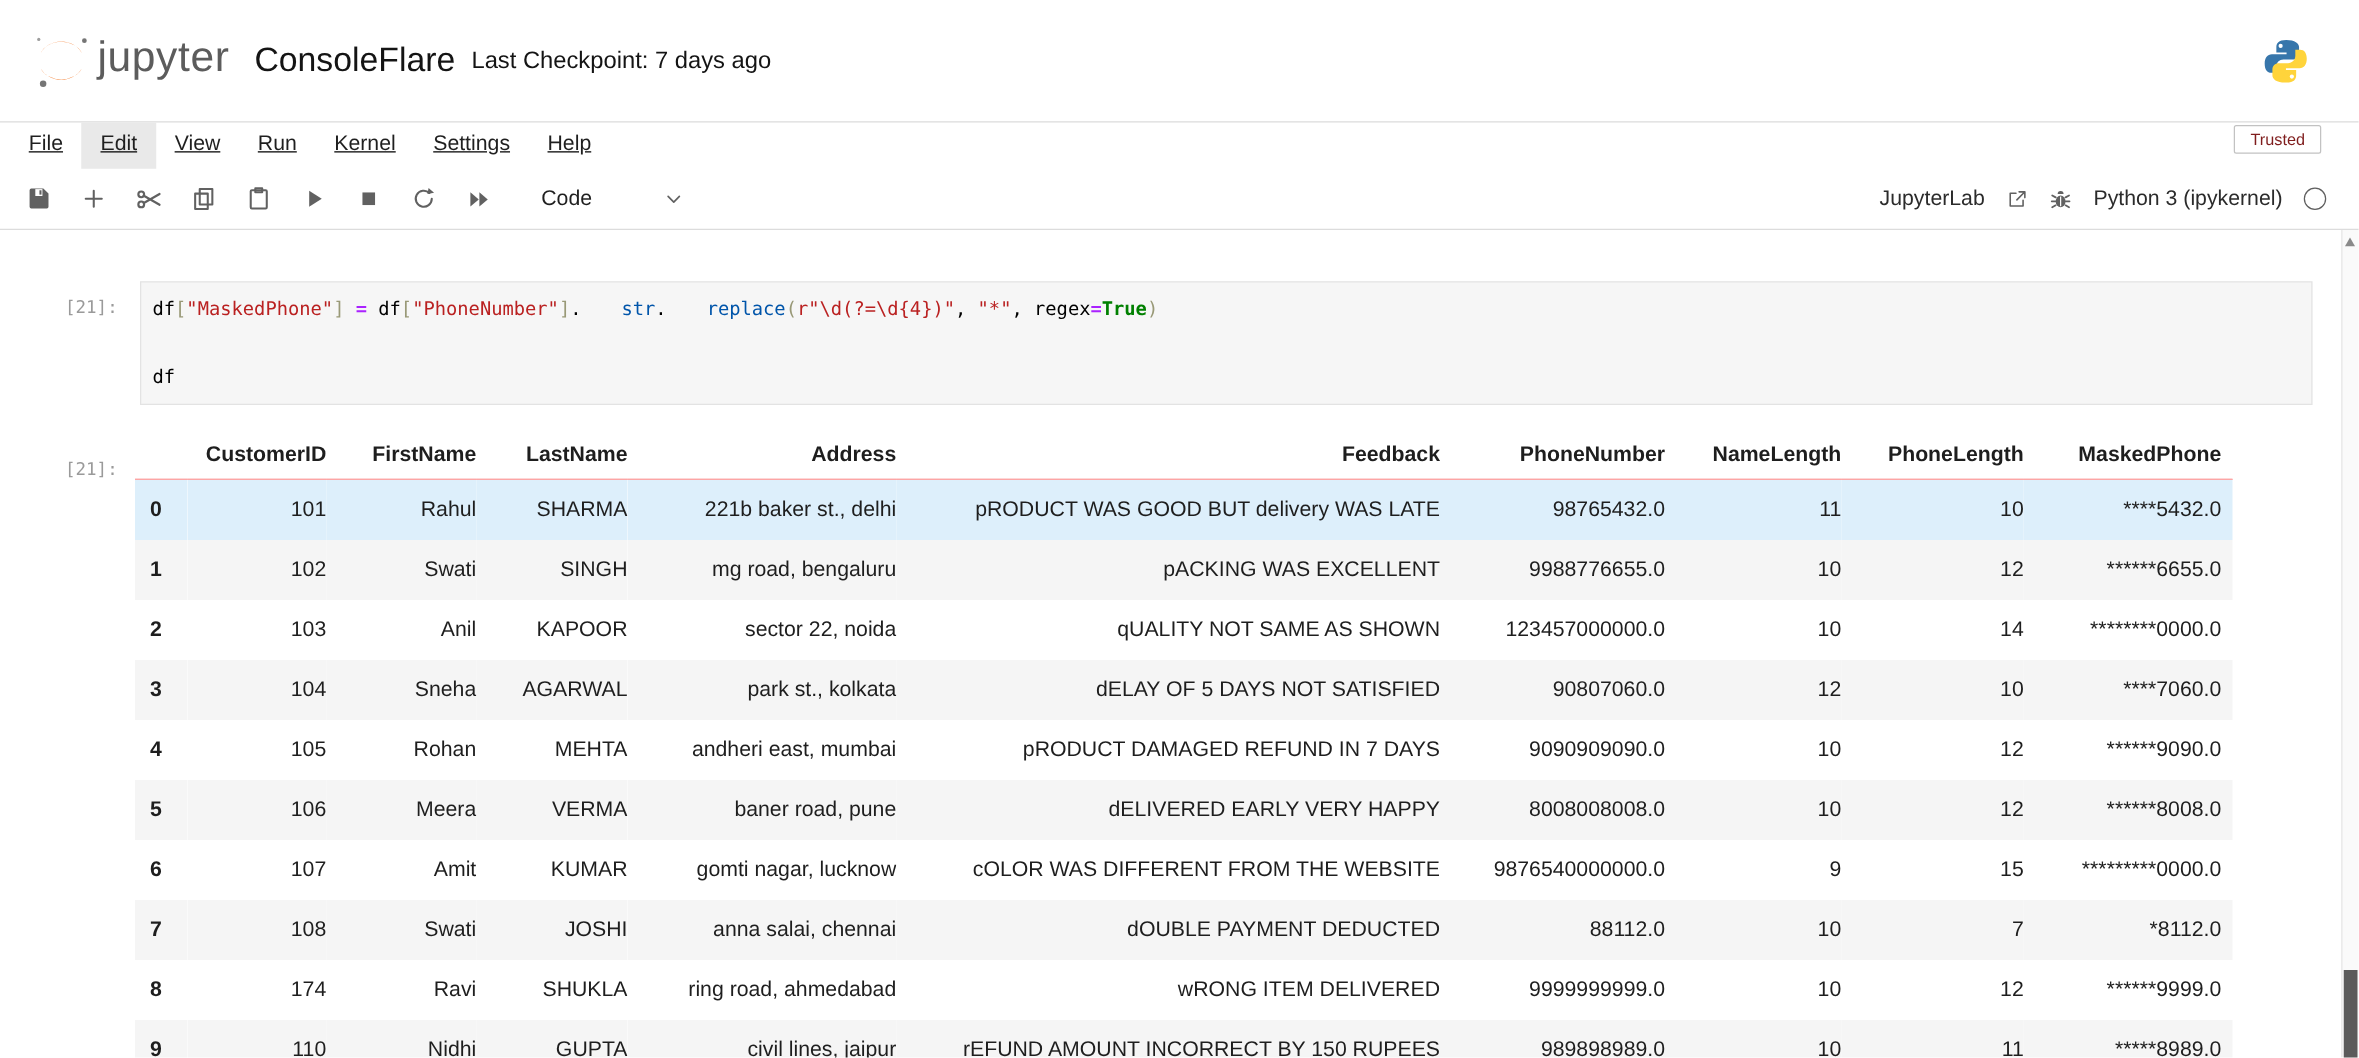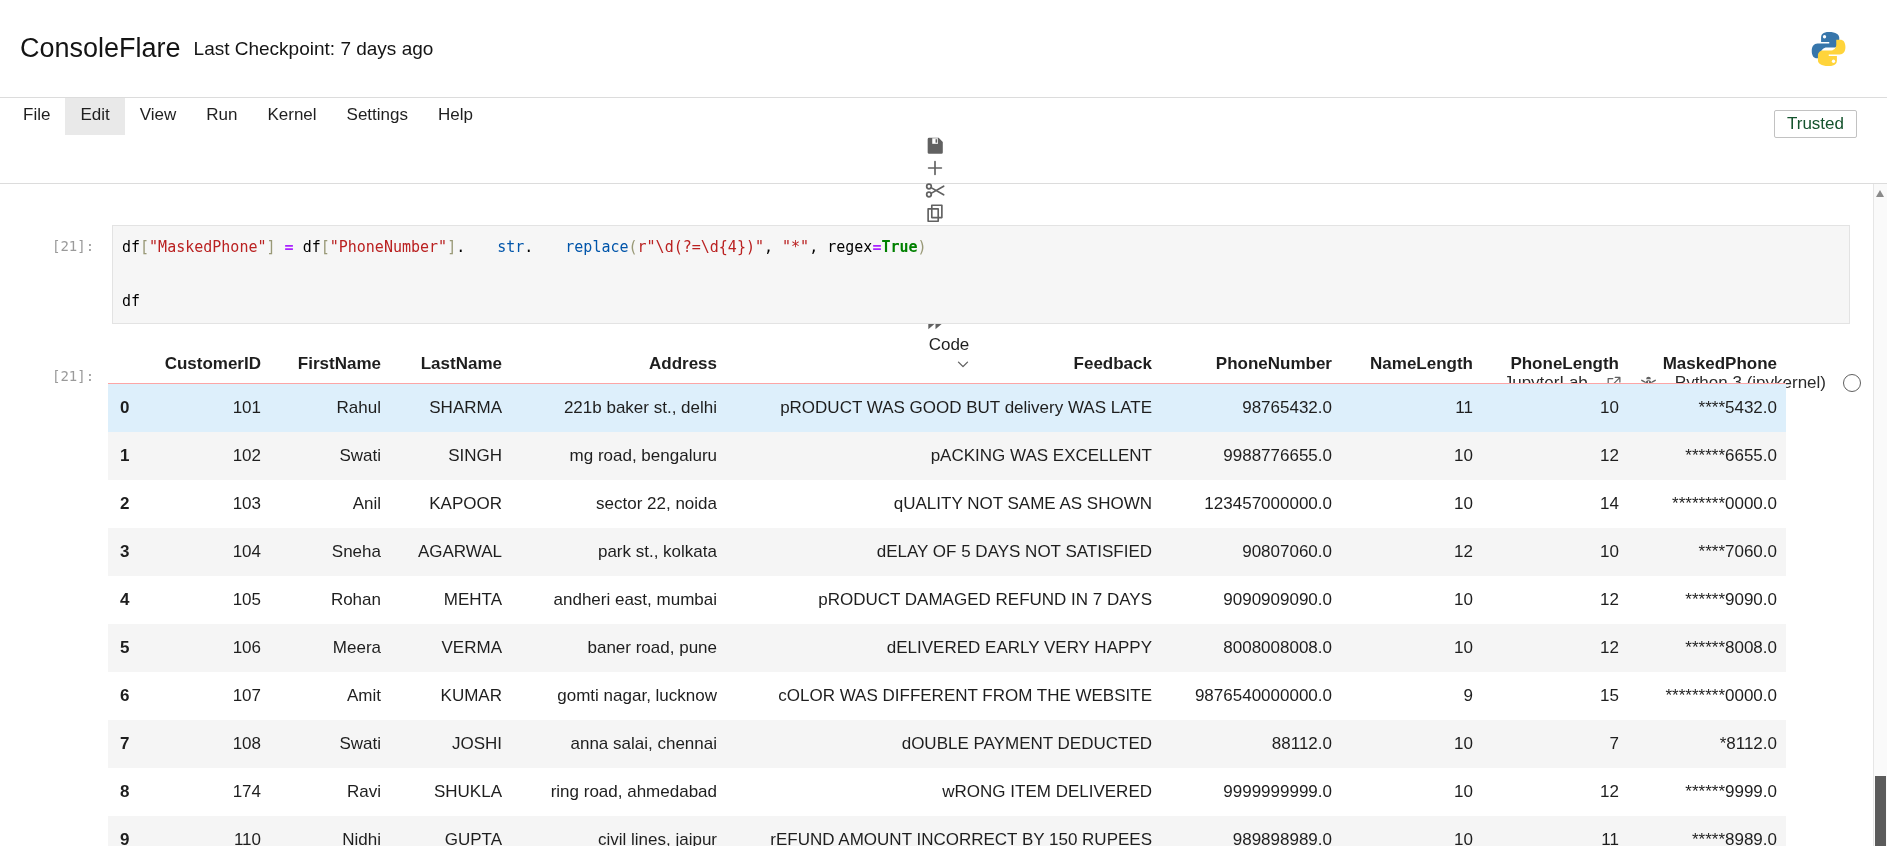--- a/index.html
+++ b/index.html
@@ -11,25 +11,25 @@
   .logo-area{display:flex;align-items:center;margin-left:26px;cursor:pointer;}
   .jupyter-word{font-size:34px;color:#5c5c5c;margin-left:6px;letter-spacing:.5px;line-height:1;padding-bottom:6px;}
   .nb-title{margin-left:20px;font-size:27px;color:#141414;}
   .checkpoint{margin-left:13px;font-size:19px;color:#141414;}
   .py-logo{margin-left:auto;margin-right:38px;width:40px;height:40px;}
 
   
   .menubar{height:37px;display:flex;align-items:stretch;padding-left:8px;position:relative;}
   .menu-item{padding:7px 15px 0 15px;font-size:17px;color:#1f1f1f;cursor:pointer;}
   .menu-item.active{background:#e9e9e9;text-align:right;}
-  .trusted{position:absolute;right:30px;top:12px;border:1px solid #c2c2c2;border-radius:2px;
-           padding:3px 12px;font-size:17px;color:#14532d;background:#fff;}
-
-  
-  .toolbar{height:48px;border-bottom:1px solid #dcdcdc;display:flex;align-items:center;padding:0 26px 0 9px;flex-direction:column;}
+  .trusted{position:absolute;right:30px;top:2px;border:1px solid #c2c2c2;border-radius:2px;
+           padding:3px 12px;font-size:13px;color:#7f1d1d;background:#fff;}
+
+  
+  .toolbar{height:48px;border-bottom:1px solid #dcdcdc;display:flex;align-items:center;padding:0 26px 0 9px;}
   .tbtn{width:24px;height:24px;margin:0 10px;display:flex;align-items:center;justify-content:center;cursor:pointer;}
   .celltype{margin-left:28px;font-size:17px;color:#1f1f1f;cursor:pointer;}
   .celltype-chevron{margin-left:56px;cursor:pointer;display:flex;align-items:center;}
   .tb-right{margin-left:auto;display:flex;align-items:center;gap:17px;font-size:17px;color:#2b2b2b;}
   .tb-right .lbl{cursor:pointer;text-align:right;}
   .kernel-circle{width:16px;height:16px;border:1.7px solid #5f5f5f;border-radius:50%;}
 
   
   .input-area{margin-top:41px;position:relative;}
   .prompt{position:absolute;left:52px;top:13px;font-family:"DejaVu Sans Mono",monospace;font-size:14px;color:#9a9a9a;}
@@ -63,32 +63,42 @@
 
   .icon-stroke{stroke:#616161;stroke-width:1.8;fill:none;stroke-linecap:round;stroke-linejoin:round;}
   .icon-fill{fill:#616161;}
 </style>
 </head>
 <body>
 
 <div id="app">
 
   <div class="top-header">
+    <div class="logo-area">
+      <svg width="46" height="46" viewBox="0 0 46 46">
+        <path d="M6.5 28.5 a17.5 13.5 0 0 0 33 0 c-3.2 5.8 -9.6 9.3 -16.5 9.3 s-13.3 -3.5 -16.5 -9.3 z" fill="#f37726"></path>
+        <path d="M39.5 16.5 a17.5 13.5 0 0 0 -33 0 c3.2 -5.8 9.6 -9.3 16.5 -9.3 s13.3 3.5 16.5 9.3 z" fill="#f37726"></path>
+        <circle cx="8.5" cy="41" r="2.6" fill="#757575"></circle>
+        <circle cx="41.5" cy="6.5" r="1.9" fill="#757575"></circle>
+        <circle cx="5" cy="5.5" r="1.3" fill="#9e9e9e"></circle>
+      </svg>
+      <span class="jupyter-word">jupyter</span>
+    </div>
     <span class="nb-title">ConsoleFlare</span>
     <span class="checkpoint">Last Checkpoint: 7 days ago</span>
     <svg class="py-logo" viewBox="0 0 48 48">
       <path d="M24 3.5c-7.5 0-9.5 3.2-9.5 7v5h9.8v1.8H10.2c-4.2 0-6.9 3.4-6.9 9s2.4 8.7 6.4 8.7h4.6v-5.8c0-4 3.1-7 7-7h9c3.4 0 6-2.6 6-6v-5.7c0-3.8-4-7-12.3-7z" fill="#3776ab"></path>
       <circle cx="18.6" cy="9.3" r="2" fill="#fff"></circle>
       <path d="M24 44.5c7.5 0 9.5-3.2 9.5-7v-5h-9.8v-1.8h13.1c4.2 0 6.9-3.4 6.9-9s-2.4-8.7-6.4-8.7h-4.6v5.8c0 4-3.1 7-7 7h-9c-3.4 0-6 2.6-6 6v5.7c0 3.8 4 7 12.3 7z" fill="#ffd43b"></path>
       <circle cx="29.4" cy="38.7" r="2" fill="#fff"></circle>
     </svg>
   </div>
 
   <div class="menubar">
-    <div id="menu-items" style="display:flex;">
+    <div id="menu-items" style="display:flex;text-decoration:underline;">
         <div class="menu-item">File</div>
         <div class="menu-item active">Edit</div>
         <div class="menu-item">View</div>
         <div class="menu-item">Run</div>
         <div class="menu-item">Kernel</div>
         <div class="menu-item">Settings</div>
         <div class="menu-item">Help</div>
       </div>
     <div class="trusted">Trusted</div>
   </div>

